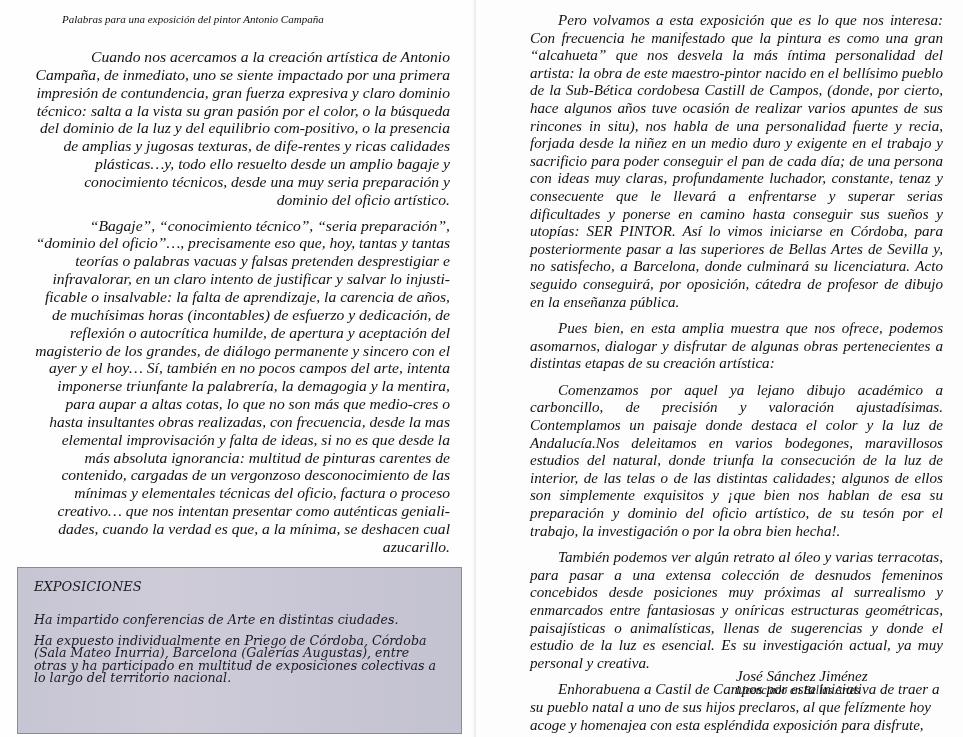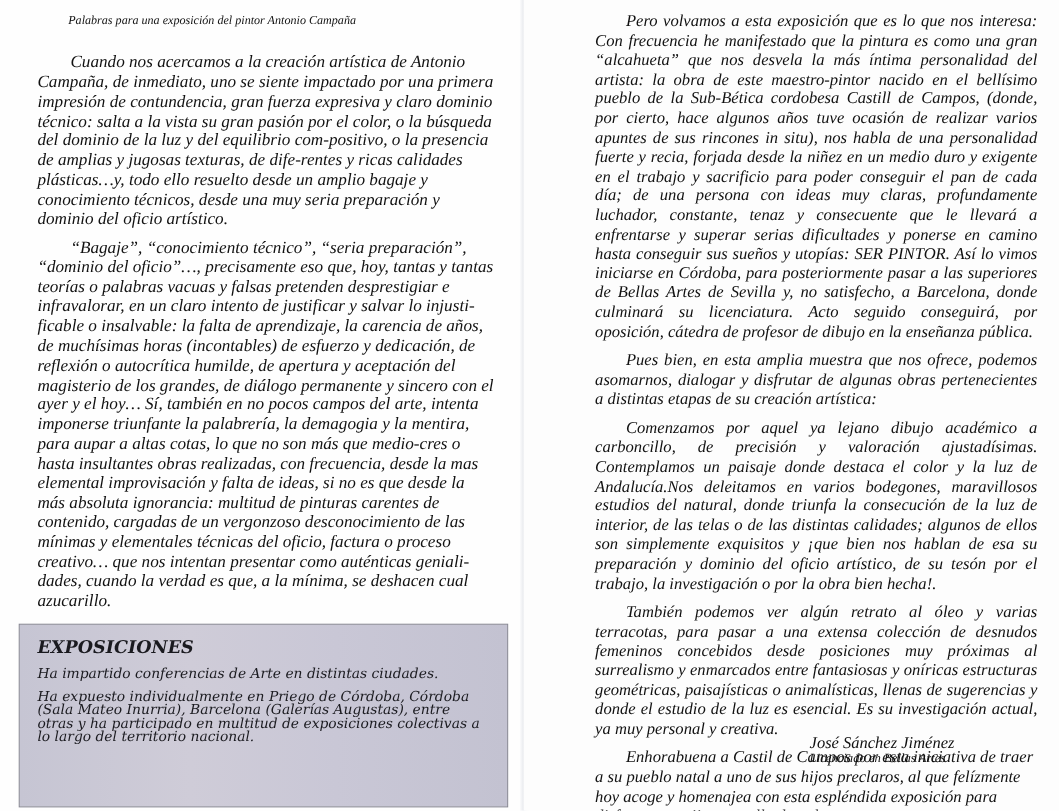--- a/index.html
+++ b/index.html
@@ -22,39 +22,39 @@
     }
     .title {
       position: absolute; left: 62px; top: 13px;
       font-style: italic; font-size: 11px; letter-spacing: 0;
       white-space: nowrap;
     }
     .left-text {
       position: absolute; left: 34px; top: 48px; width: 416px;
       font-style: italic; font-size: 15.6px; line-height: 17.85px;
     }
-    .left-text p { margin: 0 0 8px 0; text-indent: 30px; text-align: left; }
+    .left-text p { margin: 0 0 8px 0; text-indent: 30px; text-align: right; }
     .expo-box {
       position: absolute; left: 17px; top: 567px; width: 445px; height: 167px;
       box-sizing: border-box;
       border: 1px solid #8a8a96;
       background: linear-gradient(to right, #c6c5d3 0%, #cfccd8 35%, #c9c7d6 65%, #c3c2d1 100%);
       padding: 11px 16px 0 16px;
       font-family: "DejaVu Serif", serif;
       font-style: italic; font-size: 12.6px; color: #1a1a1f;
     }
     .expo-box h3 {
-      margin: 0 0 8px 0; font-size: 16px; font-weight: bold; font-style: italic;
+      margin: 0 0 20px 0; font-size: 13px; font-weight: normal; font-style: italic;
     }
     .expo-box p { margin: 0 0 8px 0; line-height: 12.6px; }
     .right-text {
       position: absolute; left: 527px; top: 12px; width: 416px;
       font-style: italic; font-size: 15.1px; line-height: 17.6px;
     }
-    .right-text p { margin: 0 0 9px 14px; text-indent: 28px; text-align: justify; }
+    .right-text p { margin: 0 0 9px 3px; text-indent: 28px; text-align: justify; }
     .right-text p.last { text-align: left; }
     .signature {
       position: absolute; left: 736px; top: 668px;
       font-style: italic; text-align: left;
     }
     .sig-name { font-size: 15px; line-height: 16px; }
     .sig-role { font-size: 11.5px; line-height: 13px; }
   </style>
 </head>
 <body>

